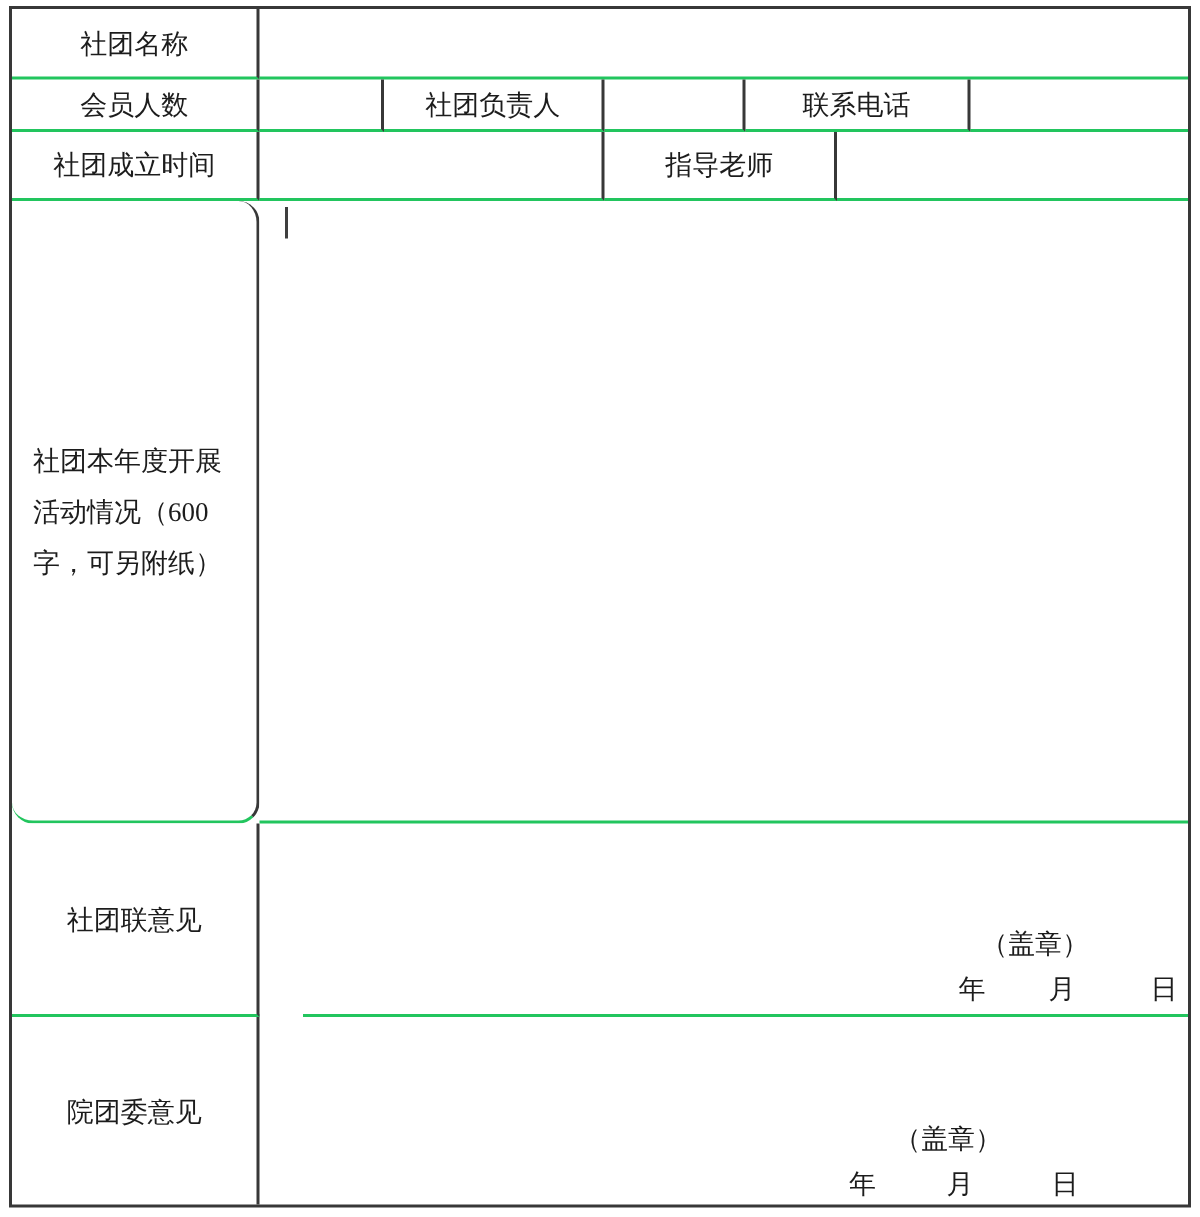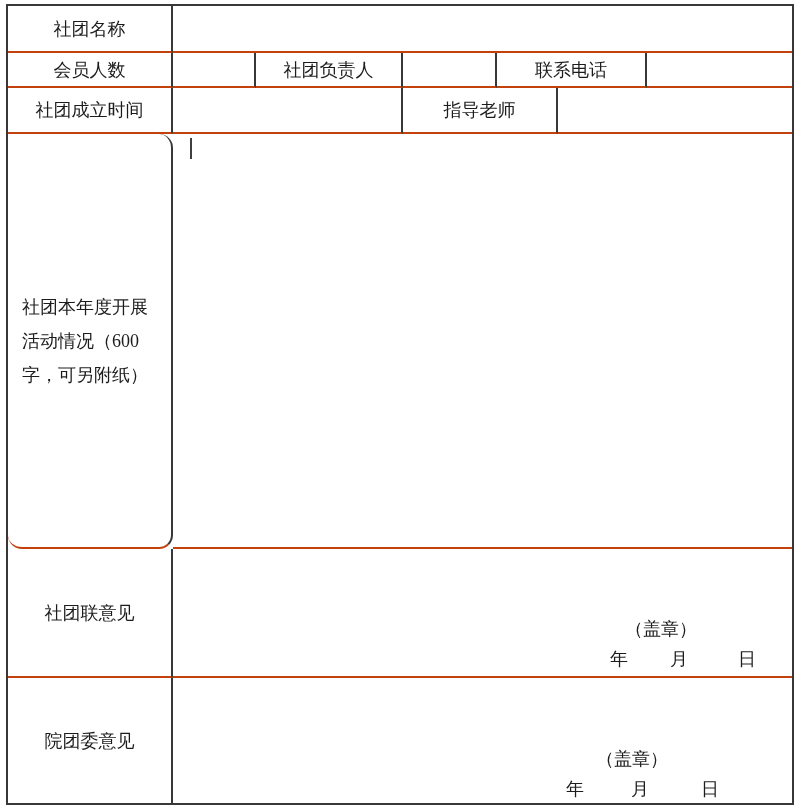--- a/index.html
+++ b/index.html
@@ -17,26 +17,26 @@
     border: 2px solid #383838;
     display: flex;
     flex-direction: column;
     font-size: 18px;
   }
   .row { display: flex; flex-shrink: 0; }
   .r1 { height: 47px; }
   .r2 { height: 46px; }
   .r3 { height: 35px; }
   .r4 { height: 415px; }
-  .r5 { height: 129px; }
+  .r5 { height: 129px; gap: 29px; }
   .r6 { flex: 1; text-align: right; }
   .cell {
     box-sizing: border-box;
     border-right: 2px solid #383838;
-    border-bottom: 2px solid #c2410c;
+    border-bottom: 2px solid #22c55e;
     display: flex;
     align-items: center;
     justify-content: center;
     overflow: hidden;
   }
   .cell:last-child { border-right: none; }
   .row:last-child .cell { border-bottom: none; }
   .flex { flex: 1; }
   .w-label { width: 165px; flex-shrink: 0; }
   .w-230 { width: 230px; flex-shrink: 0; }

